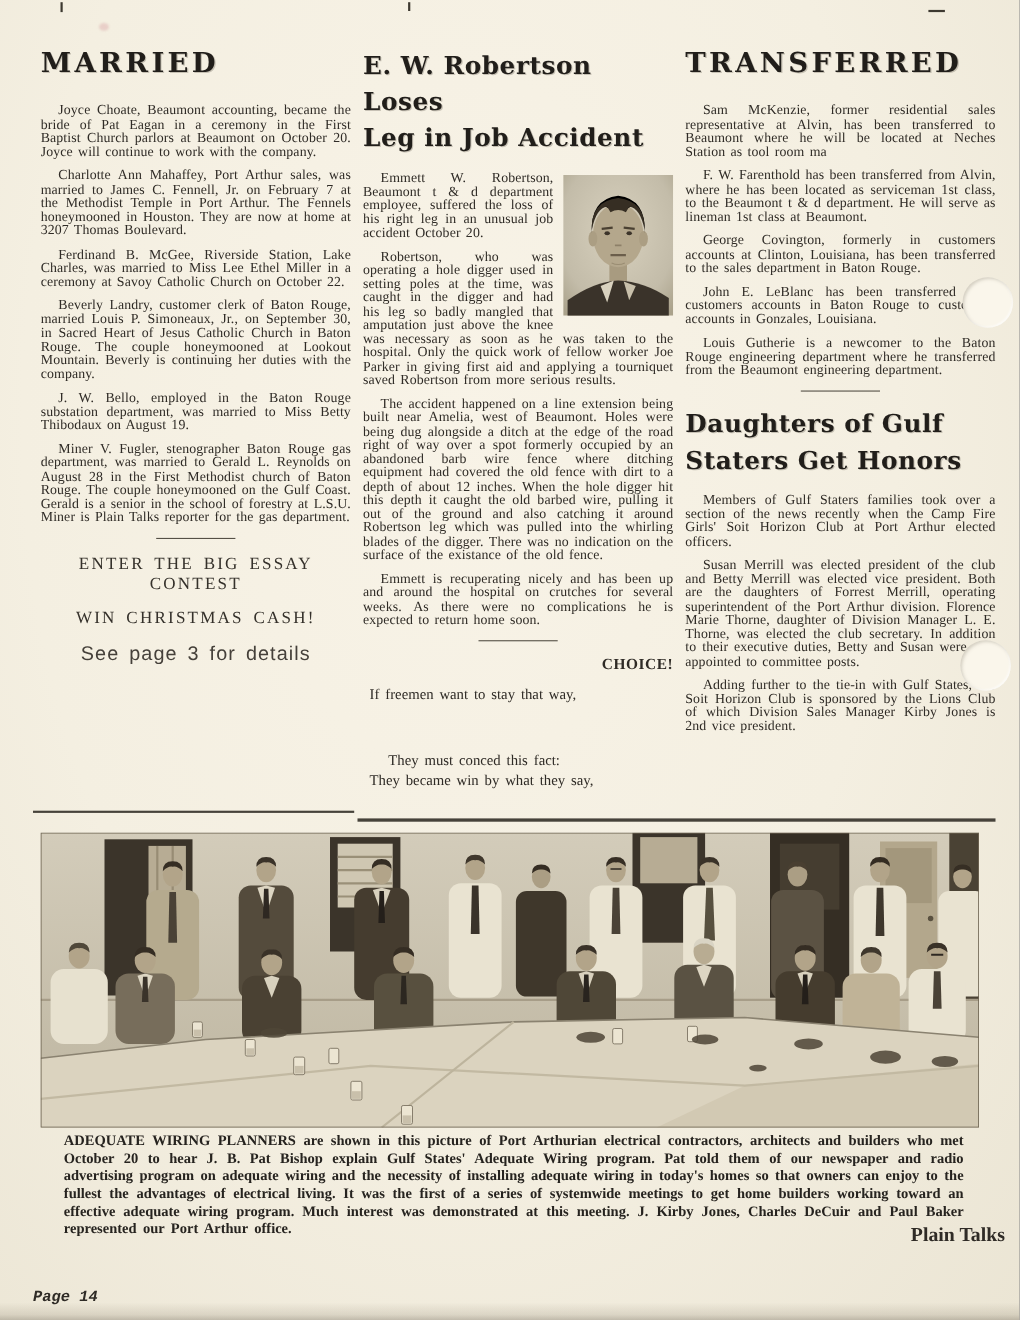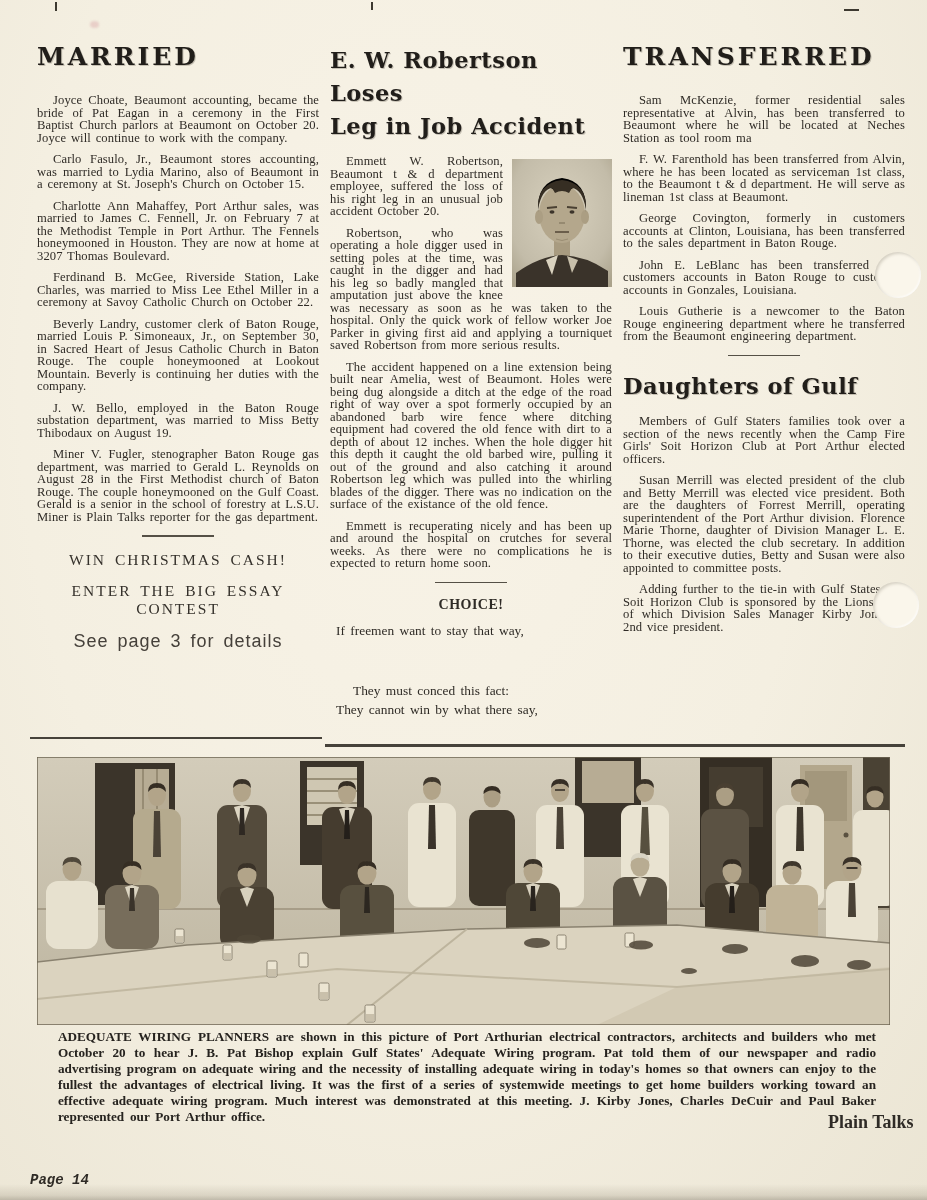--- a/index.html
+++ b/index.html
@@ -19,21 +19,21 @@
     text-shadow:1px 1px 0 rgba(60,50,40,.25);}
   .head-news{font-family:"DejaVu Serif",serif;font-weight:bold;color:#211e1a;
     font-size:22.5px;letter-spacing:.5px;line-height:33px;margin:0 0 12px 0;
     text-shadow:1px 1px 0 rgba(60,50,40,.25);}
   .rule-short{width:72px;height:1.5px;background:#555046;margin:12px auto 14px;}
   .contest{text-align:center;margin-top:2px;}
   .contest-big{font-size:15.5px;letter-spacing:2px;margin-bottom:13px;color:#35312b;word-spacing:3px;}
   .contest-small{font-family:"Liberation Sans","DejaVu Sans",sans-serif;font-size:18px;
     letter-spacing:1px;color:#45403a;word-spacing:3px;}
   .portrait{float:right;width:100px;height:128px;margin:4px 0 6px 9px;}
-  .choice-head{text-align:center;font-weight:bold;font-size:14px;letter-spacing:.5px;margin:2px 0 8px;}
+  .choice-head{text-align:right;font-weight:bold;font-size:14px;letter-spacing:.5px;margin:2px 0 8px;}
   .poem{margin-left:6px;font-size:13.4px;line-height:19.5px;word-spacing:2px;}
   .poem .indent{padding-left:17px;margin-top:40px;}
   .rule-left{position:absolute;left:30px;top:737px;width:292px;height:2px;background:#46423a;}
   .rule-mid{position:absolute;left:325px;top:744px;width:580px;height:2.5px;background:#46423a;}
   .photo{position:absolute;left:37px;top:757px;width:853px;height:268px;}
   .caption{position:absolute;left:58px;top:1029px;width:818px;font-weight:bold;
     font-size:13.2px;line-height:15.9px;text-align:justify;word-spacing:2.5px;color:#26231f;}
   .footer-left{position:absolute;left:30px;top:1172px;font-style:italic;font-weight:bold;font-size:14px;font-family:Liberation Mono, monospace;}
   .footer-right{position:absolute;left:828px;top:1112px;font-weight:bold;font-size:18px;}
   .hole{position:absolute;width:46px;height:46px;border-radius:50%;background:#faf6eb;
@@ -56,31 +56,30 @@
   <div class="tick tick2"></div>
   <div class="tick tick3"></div>
   <div class="smudge"></div>
 
   <div class="cols">
 
     <div class="col">
       <h1 class="head-slab">MARRIED</h1>
       <div class="body-text">
         <p>Joyce Choate, Beaumont accounting, became the bride of Pat Eagan in a ceremony in the First Baptist Church parlors at Beaumont on October 20. Joyce will continue to work with the company.</p>
-        <p>Carlo Fasulo, Jr., Beaumont stores accounting, was married to Lydia Marino, also of Beaumont in a ceremony at St. Joseph's Church on October 15.</p>
         <p>Charlotte Ann Mahaffey, Port Arthur sales, was married to James C. Fennell, Jr. on February 7 at the Methodist Temple in Port Arthur. The Fennels honeymooned in Houston. They are now at home at 3207 Thomas Boulevard.</p>
         <p>Ferdinand B. McGee, Riverside Station, Lake Charles, was married to Miss Lee Ethel Miller in a ceremony at Savoy Catholic Church on October 22.</p>
         <p>Beverly Landry, customer clerk of Baton Rouge, married Louis P. Simoneaux, Jr., on September 30, in Sacred Heart of Jesus Catholic Church in Baton Rouge. The couple honeymooned at Lookout Mountain. Beverly is continuing her duties with the company.</p>
         <p>J. W. Bello, employed in the Baton Rouge substation department, was married to Miss Betty Thibodaux on August 19.</p>
         <p>Miner V. Fugler, stenographer Baton Rouge gas department, was married to Gerald L. Reynolds on August 28 in the First Methodist church of Baton Rouge. The couple honeymooned on the Gulf Coast. Gerald is a senior in the school of forestry at L.S.U. Miner is Plain Talks reporter for the gas department.</p>
       </div>
       <div class="rule-short"></div>
       <div class="contest">
+        <div class="contest-big">ENTER THE BIG ESSAY CONTEST</div>
         <div class="contest-big">WIN CHRISTMAS CASH!</div>
-        <div class="contest-big">ENTER THE BIG ESSAY CONTEST</div>
         <div class="contest-small">See page 3 for details</div>
       </div>
     </div>
 
     <div class="col">
       <h1 class="head-news">
         <span>E. W. Robertson Loses</span><br>
         <span>Leg in Job Accident</span>
       </h1>
       <div class="body-text">
@@ -113,37 +112,38 @@
         <p>Emmett W. Robertson, Beaumont t &amp; d department employee, suffered the loss of his right leg in an unusual job accident October 20.</p>
         <p>Robertson, who was operating a hole digger used in setting poles at the time, was caught in the digger and had his leg so badly mangled that amputation just above the knee was necessary as soon as he was taken to the hospital. Only the quick work of fellow worker Joe Parker in giving first aid and applying a tourniquet saved Robertson from more serious results.</p>
         <p>The accident happened on a line extension being built near Amelia, west of Beaumont. Holes were being dug alongside a ditch at the edge of the road right of way over a spot formerly occupied by an abandoned barb wire fence where ditching equipment had covered the old fence with dirt to a depth of about 12 inches. When the hole digger hit this depth it caught the old barbed wire, pulling it out of the ground and also catching it around Robertson leg which was pulled into the whirling blades of the digger. There was no indication on the surface of the existance of the old fence.</p>
         <p>Emmett is recuperating nicely and has been up and around the hospital on crutches for several weeks. As there were no complications he is expected to return home soon.</p>
       </div>
       <div class="rule-short"></div>
       <div class="choice-head">CHOICE!</div>
       <div class="poem">
         <div>If freemen want to stay that way,</div>
         <div class="indent">They must conced this fact:</div>
-        <div>They cannot win by what there say,</div>
+        <div>They became win by what they say,</div>
         <div class="indent">But, rather, how they act!</div>
       </div>
     </div>
 
     <div class="col">
       <h1 class="head-slab">TRANSFERRED</h1>
       <div class="body-text">
         <p>Sam McKenzie, former residential sales representative at Alvin, has been transferred to Beaumont where he will be located at Neches Station as tool room ma</p>
         <p>F. W. Farenthold has been transferred from Alvin, where he has been located as serviceman 1st class, to the Beaumont t &amp; d department. He will serve as lineman 1st class at Beaumont.</p>
         <p>George Covington, formerly in customers accounts at Clinton, Louisiana, has been transferred to the sales department in Baton Rouge.</p>
         <p>John E. LeBlanc has been transferred from customers accounts in Baton Rouge to customers accounts in Gonzales, Louisiana.</p>
         <p>Louis Gutherie is a newcomer to the Baton Rouge engineering department where he transferred from the Beaumont engineering department.</p>
       </div>
       <div class="rule-short"></div>
       <h1 class="head-news">
         <span>Daughters of Gulf</span><br>
+        <span>Staters Get Honors</span>
       </h1>
       <div class="body-text">
         <p>Members of Gulf Staters families took over a section of the news recently when the Camp Fire Girls' Soit Horizon Club at Port Arthur elected officers.</p>
         <p>Susan Merrill was elected president of the club and Betty Merrill was elected vice president. Both are the daughters of Forrest Merrill, operating superintendent of the Port Arthur division. Florence Marie Thorne, daughter of Division Manager L. E. Thorne, was elected the club secretary. In addition to their executive duties, Betty and Susan were also appointed to committee posts.</p>
         <p>Adding further to the tie-in with Gulf States, the Soit Horizon Club is sponsored by the Lions Club of which Division Sales Manager Kirby Jones is 2nd vice president.</p>
       </div>
     </div>
   </div>
 
   <div class="rule-left"></div>

